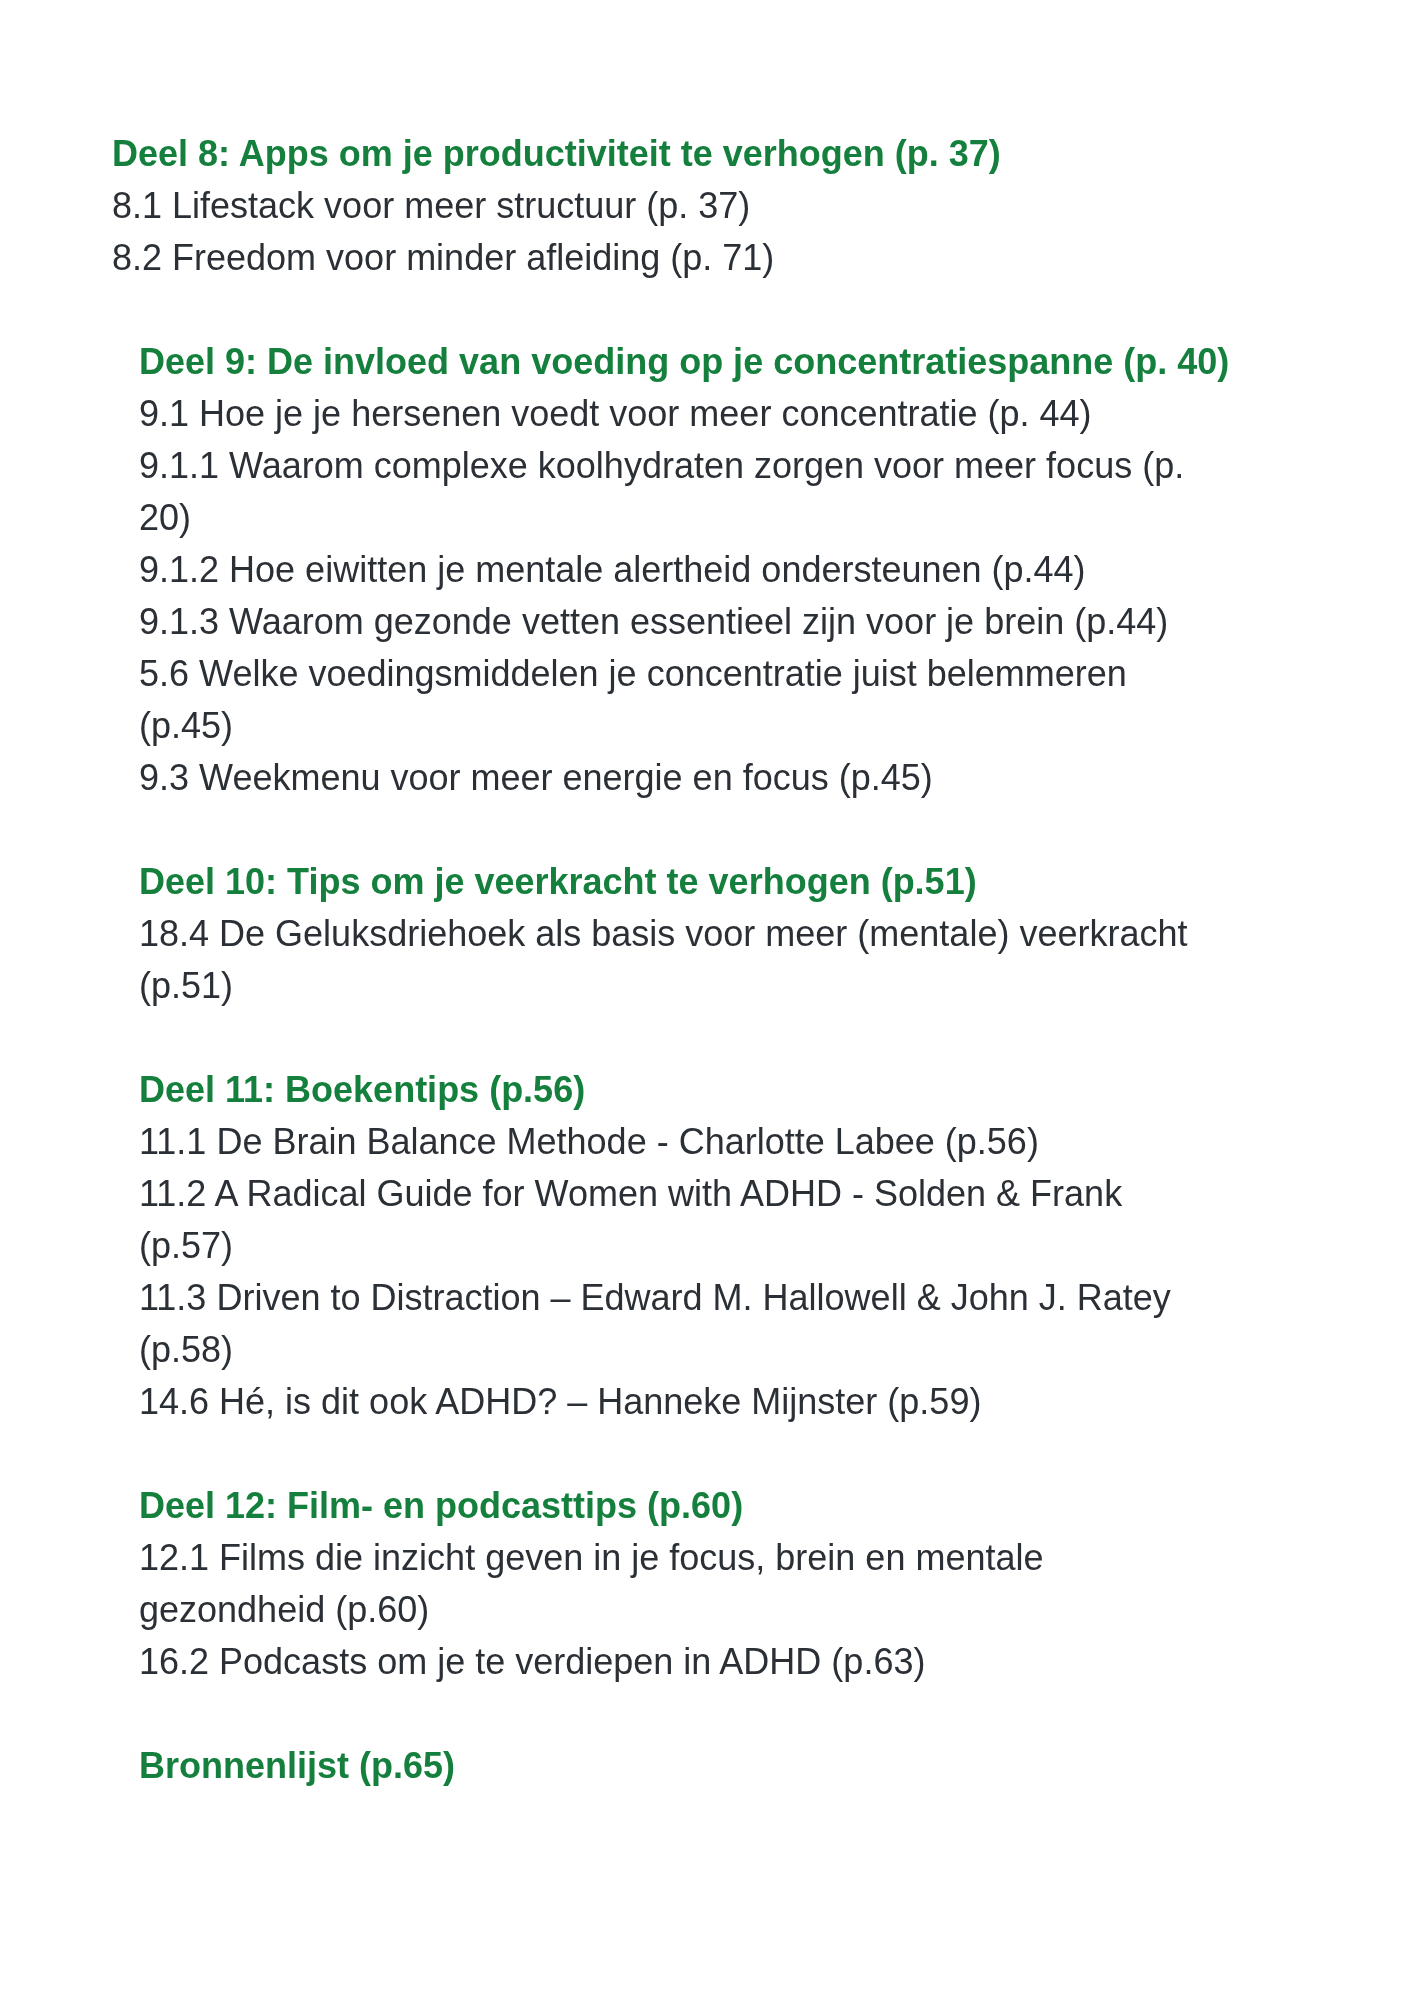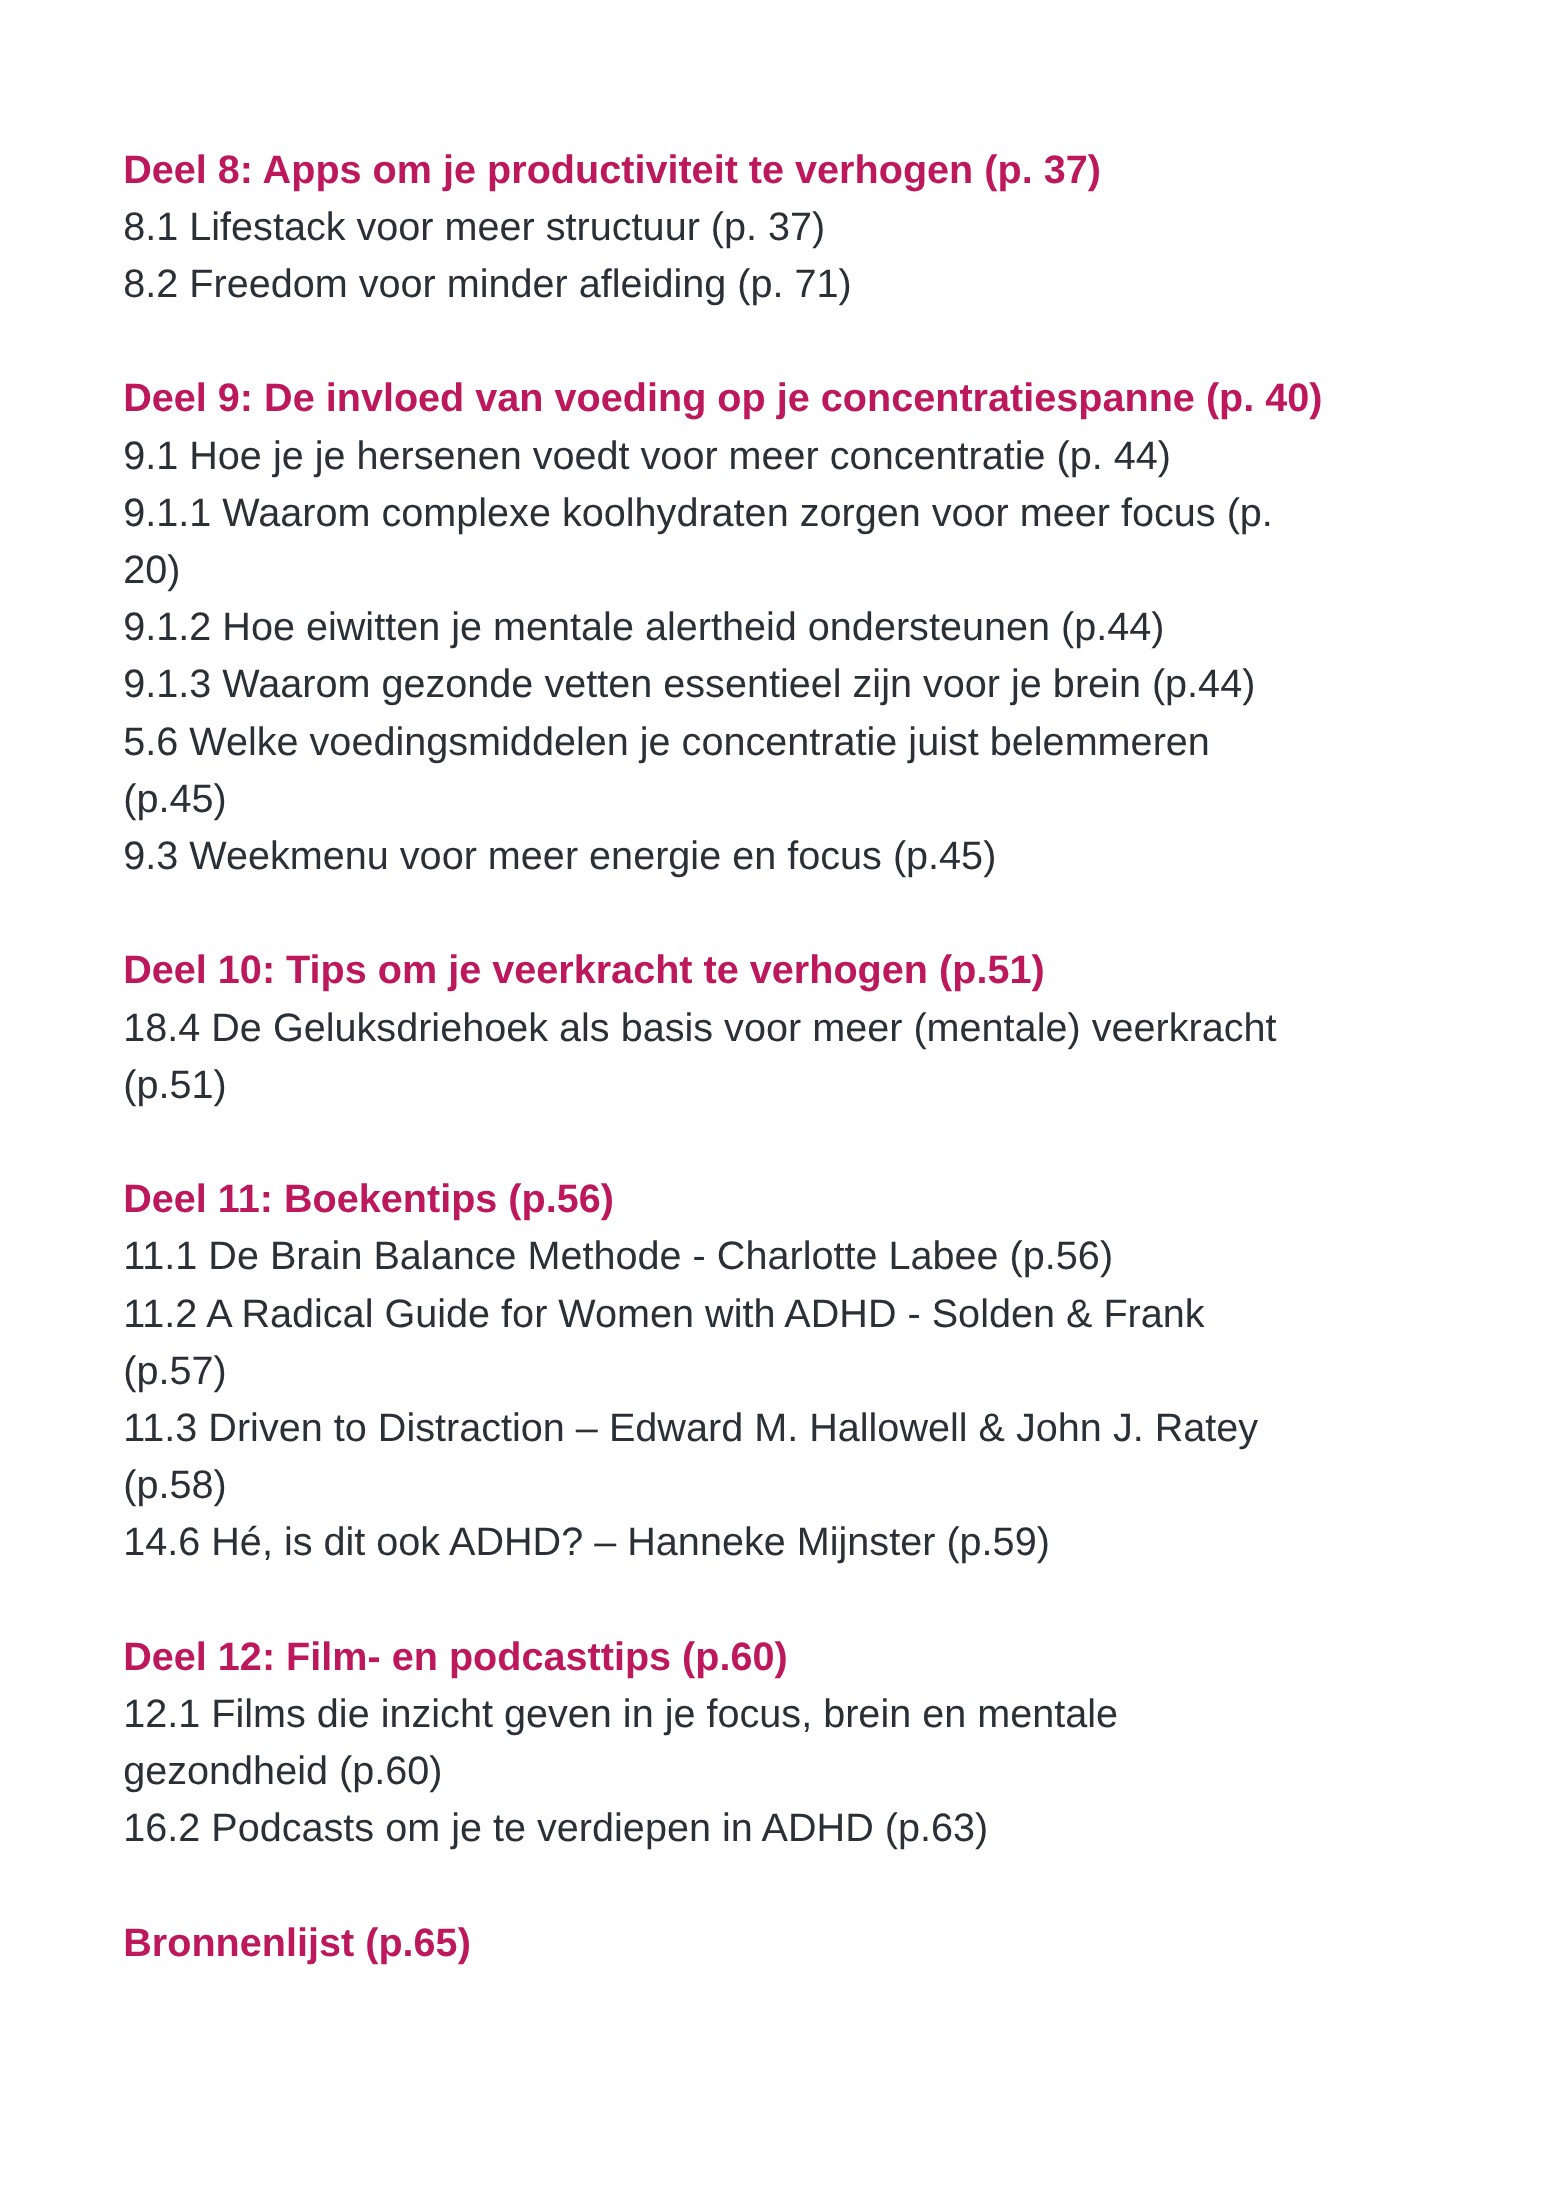--- a/index.html
+++ b/index.html
@@ -20,23 +20,24 @@
     left: 112px;
     top: 128px;
     width: 1078px;
     font-size: 36px;
     line-height: 52px;
     color: #2b3036;
     letter-spacing: 0px;
   }
   .toc-section + .toc-section {
     margin-top: 52px;
+    margin-left: 27px;
   }
   .toc-heading {
-    color: #be185d;
+    color: #15803d;
     font-weight: bold;
     white-space: nowrap;
   }
   .toc-item {
     font-weight: normal;
   }
 </style>
 </head>
 <body>
 

